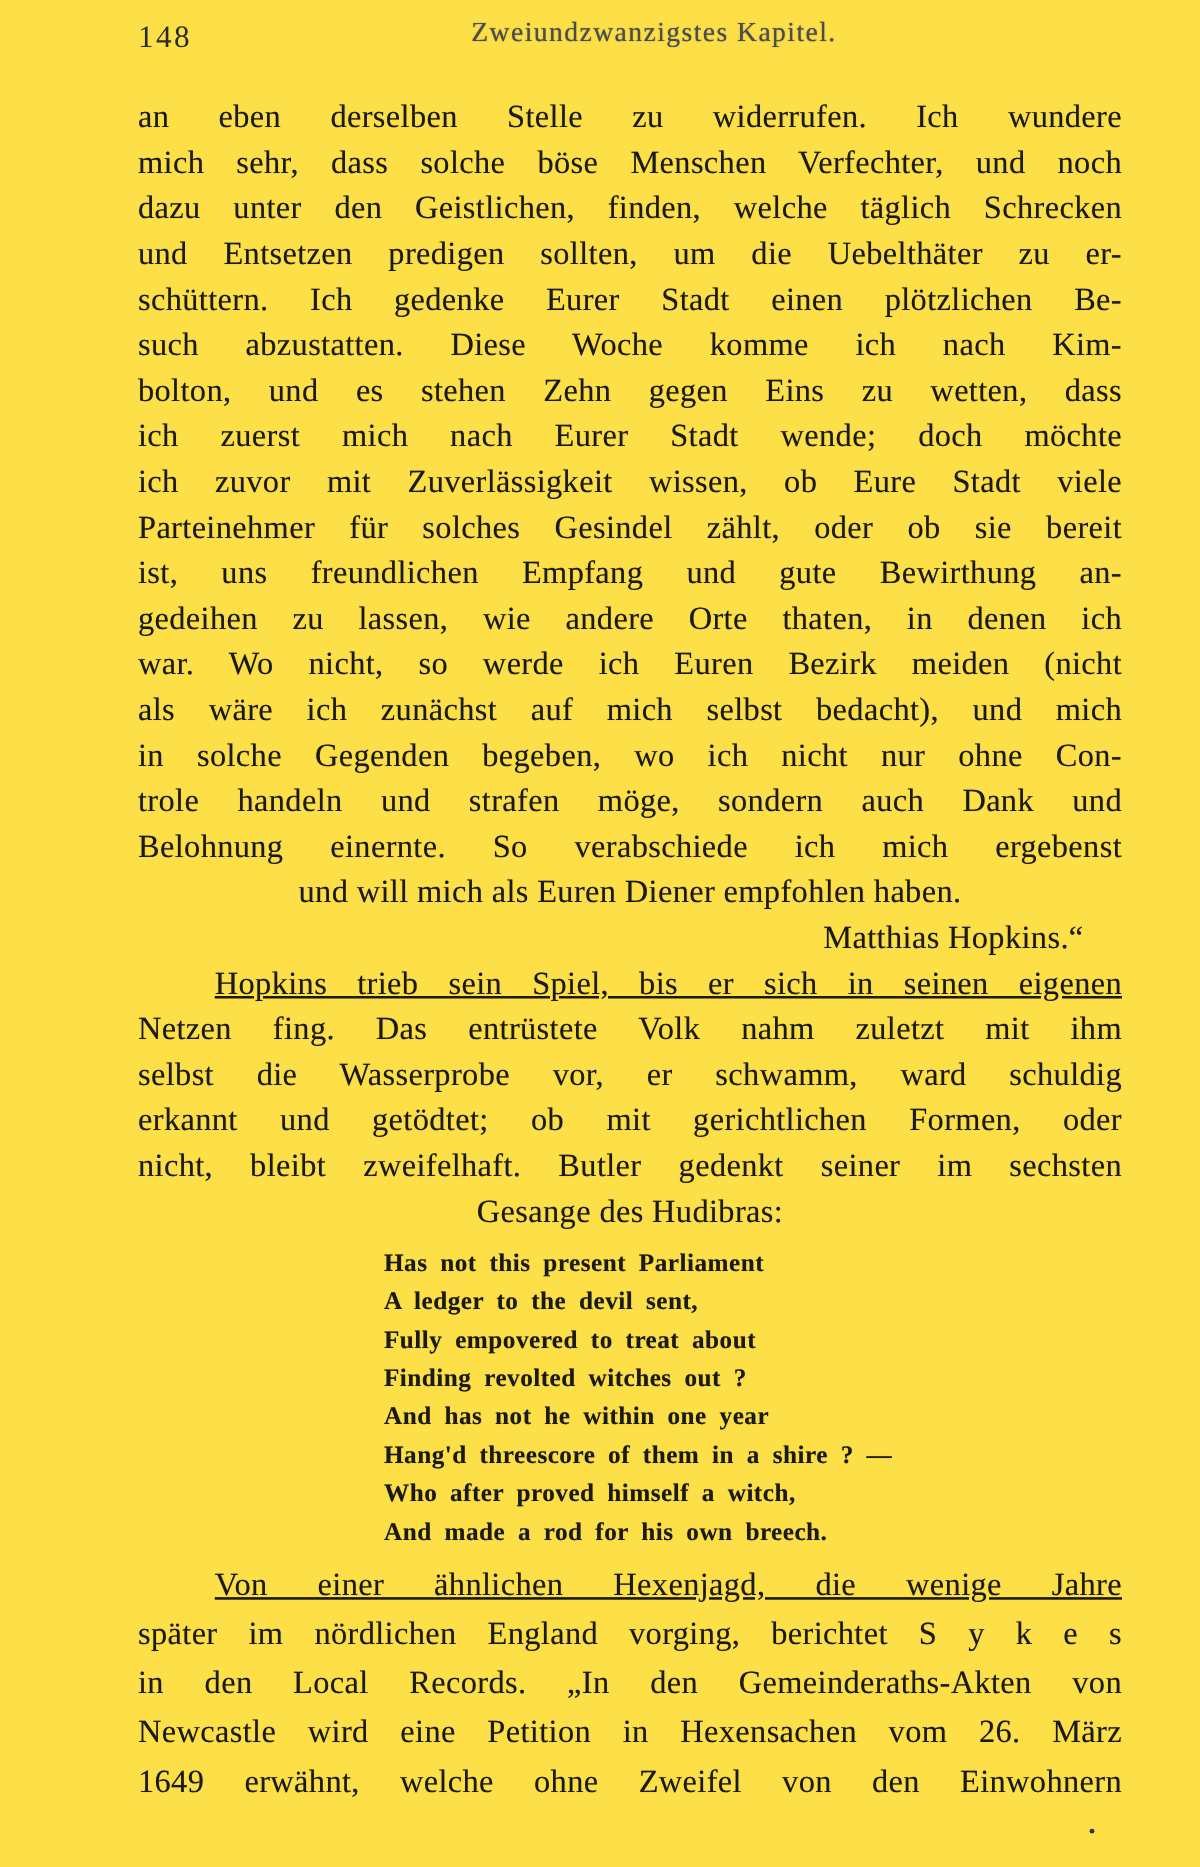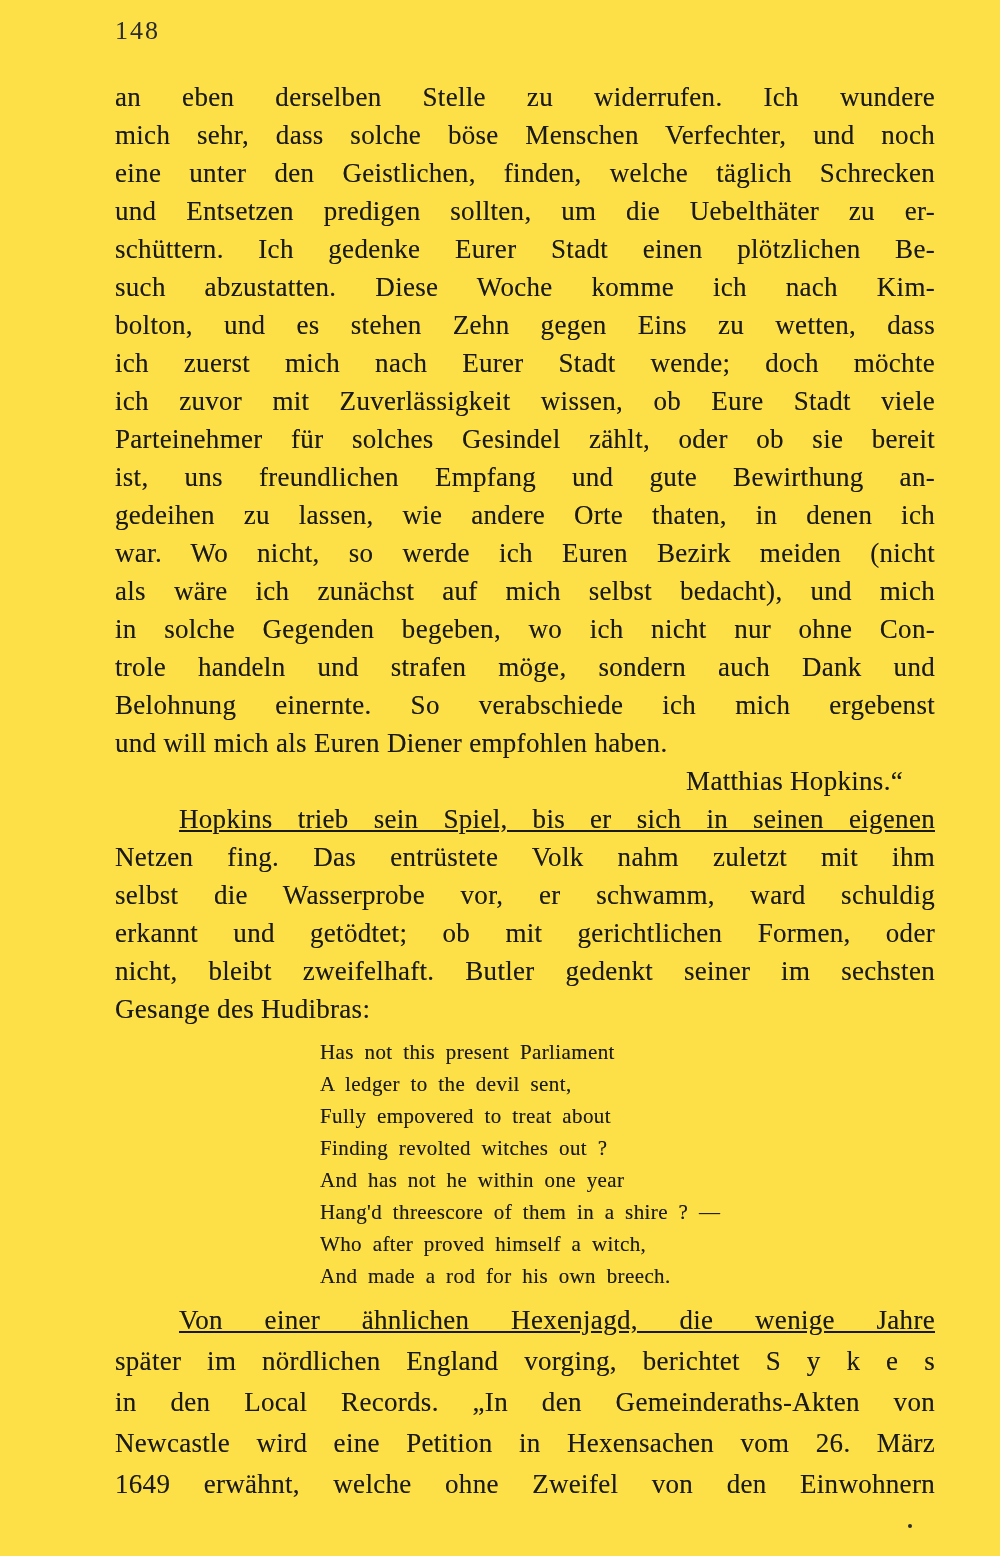--- a/index.html
+++ b/index.html
@@ -44,34 +44,35 @@
   .textblock {
     position: absolute;
     top: 78px;
     left: 115px;
     width: 820px;
     font-size: 27px;
     line-height: 38px;
     letter-spacing: 0.3px;
     text-shadow: 0 0 0.6px rgba(25,25,25,.45);
   }
-  .ln { white-space: normal; }
+  .ln { white-space: normal; text-align: center; }
   .j  { text-align: justify; text-align-last: justify; }
   .ind { text-indent: 64px; text-decoration: underline; }
   .sig {
     text-align: right;
     padding-right: 32px;
   }
   .poem {
     margin-top: 8px;
     padding-left: 205px;
     font-size: 21px;
     line-height: 32px;
     word-spacing: 5px;
     letter-spacing: 0.4px;
+    font-weight: bold;
   }
   .para3 {
     margin-top: 8px;
     line-height: 41px;
   }
   .speck {
     position: absolute;
     left: 908px;
     top: 1524px;
     width: 4px;
@@ -80,28 +81,29 @@
     border-radius: 50%;
   }
 </style>
 </head>
 <body>
 
 <div class="page">
 
   <div class="runhead">
     <span class="pagenum">148</span>
+    <div class="chapter">Zweiundzwanzigstes Kapitel.</div>
   </div>
 
   <div class="textblock">
 
     <div class="para">
       <div class="ln j">an eben derselben Stelle zu widerrufen. Ich wundere</div>
       <div class="ln j">mich sehr, dass solche böse Menschen Verfechter, und noch</div>
-      <div class="ln j">eine unter den Geistlichen, finden, welche täglich Schrecken</div>
+      <div class="ln j">dazu unter den Geistlichen, finden, welche täglich Schrecken</div>
       <div class="ln j">und Entsetzen predigen sollten, um die Uebelthäter zu er-</div>
       <div class="ln j">schüttern. Ich gedenke Eurer Stadt einen plötzlichen Be-</div>
       <div class="ln j">such abzustatten. Diese Woche komme ich nach Kim-</div>
       <div class="ln j">bolton, und es stehen Zehn gegen Eins zu wetten, dass</div>
       <div class="ln j">ich zuerst mich nach Eurer Stadt wende; doch möchte</div>
       <div class="ln j">ich zuvor mit Zuverlässigkeit wissen, ob Eure Stadt viele</div>
       <div class="ln j">Parteinehmer für solches Gesindel zählt, oder ob sie bereit</div>
       <div class="ln j">ist, uns freundlichen Empfang und gute Bewirthung an-</div>
       <div class="ln j">gedeihen zu lassen, wie andere Orte thaten, in denen ich</div>
       <div class="ln j">war. Wo nicht, so werde ich Euren Bezirk meiden (nicht</div>

